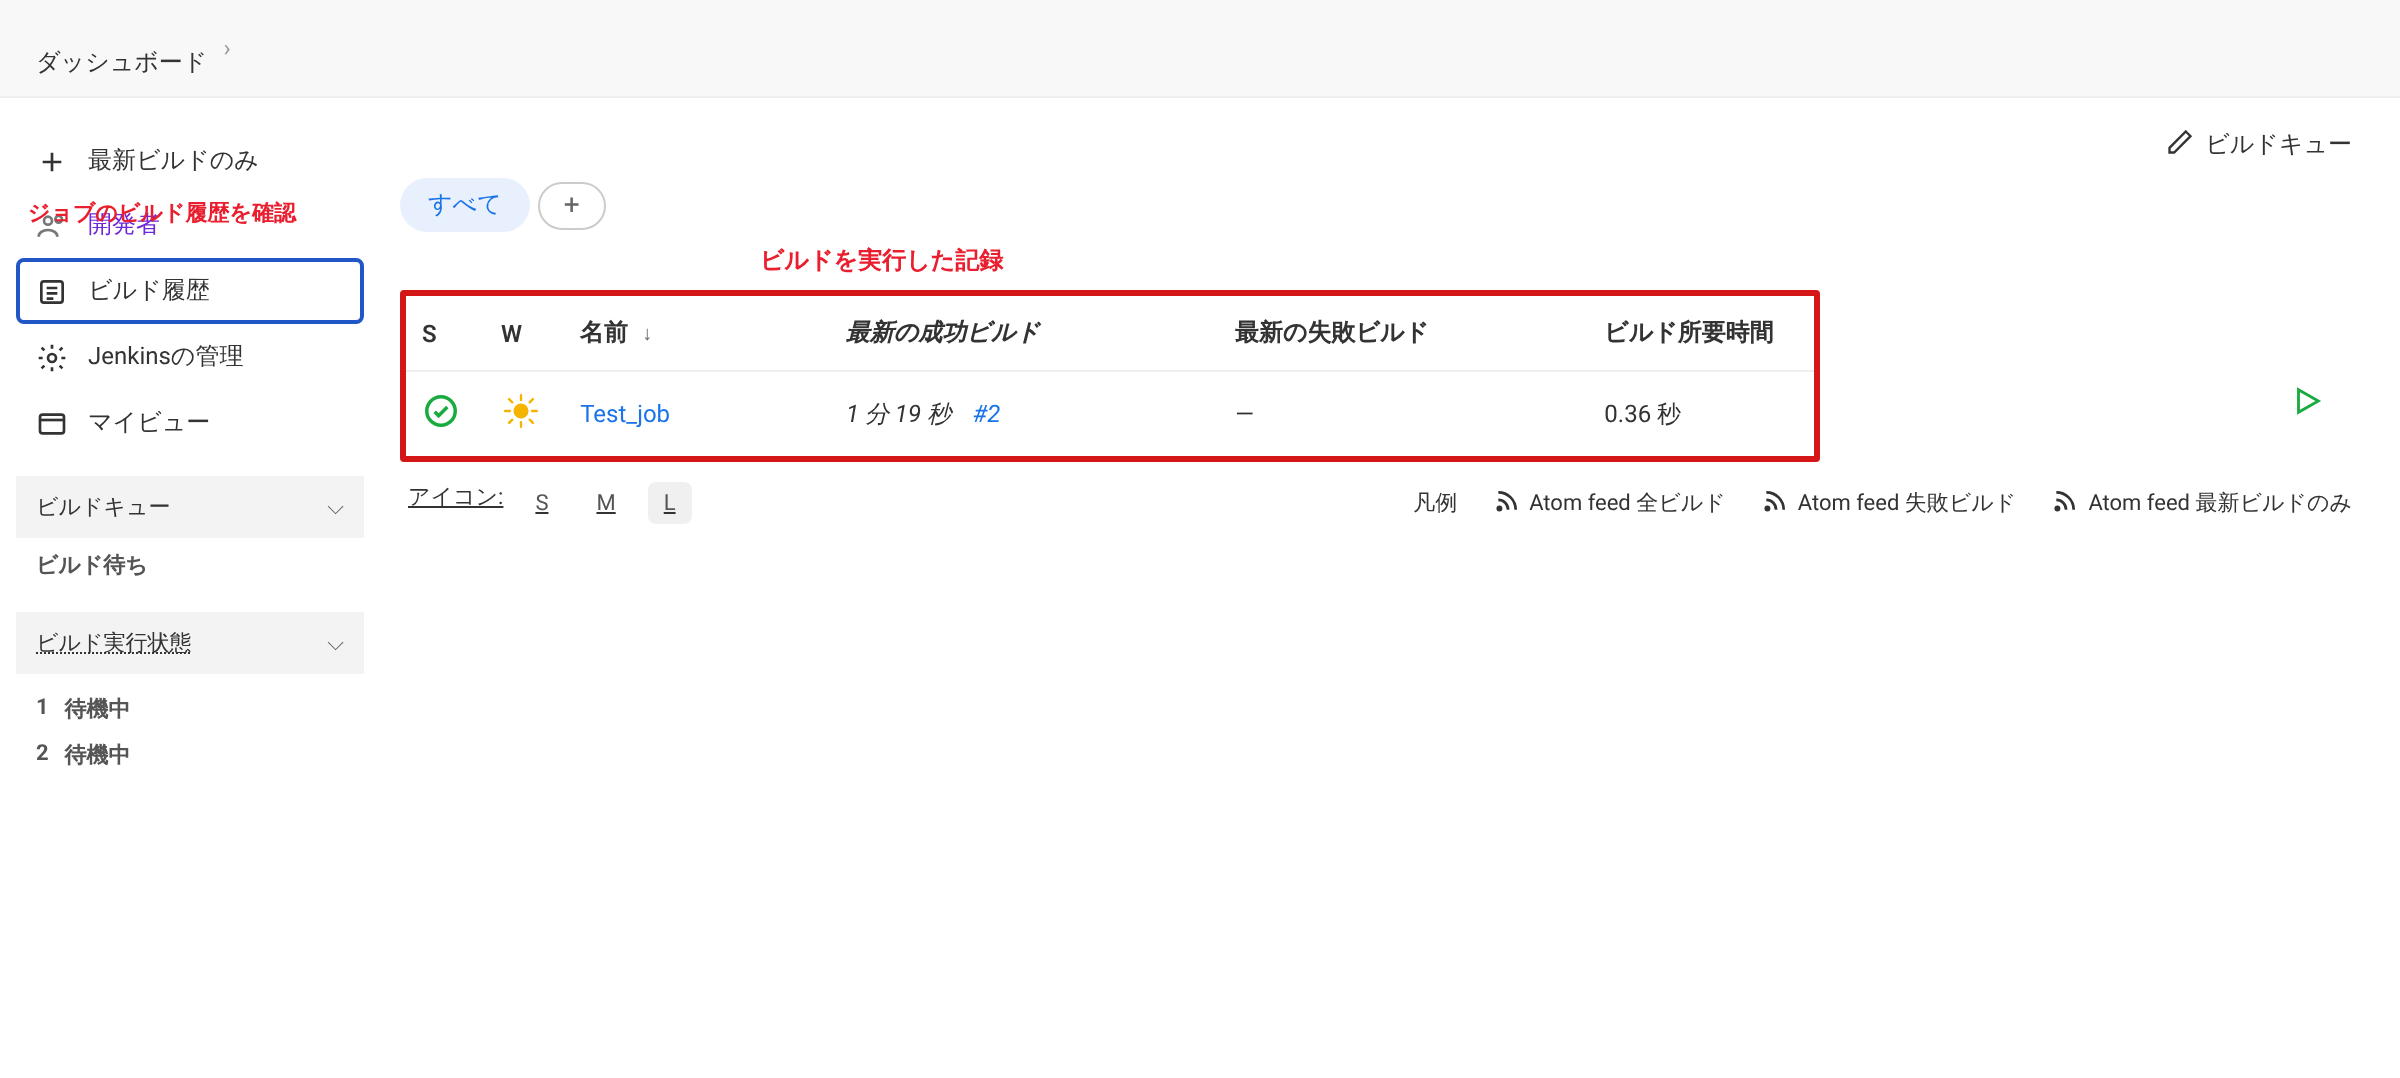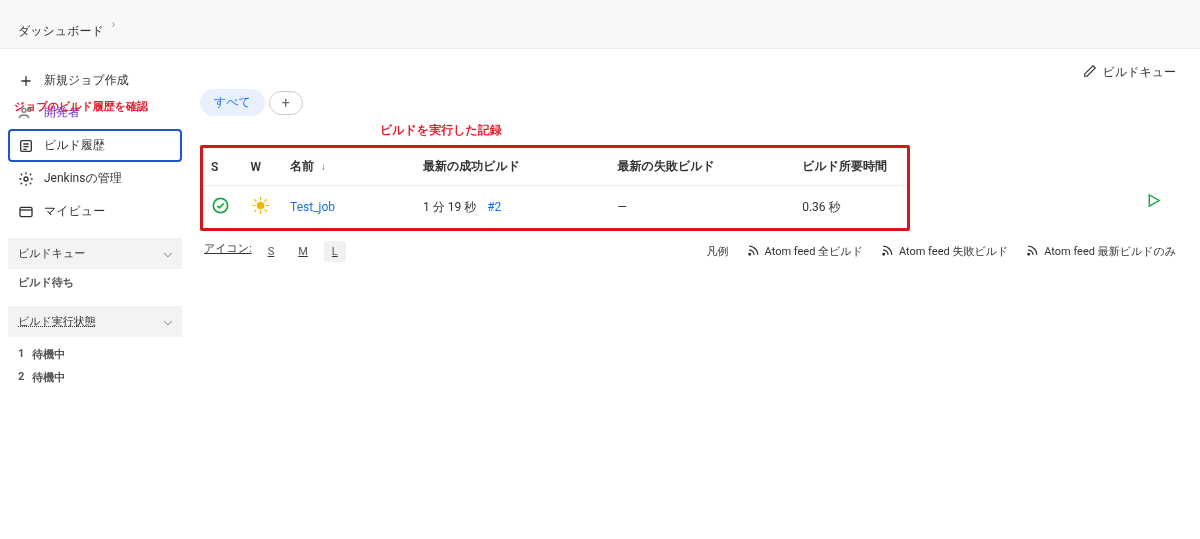--- a/index.html
+++ b/index.html
@@ -36,21 +36,21 @@
     .red-title { color: #e91e2e; font-size: 12px; font-weight: bold; margin: 6px 0 6px 180px; }
 
     .jobs-table-wrap { border: 3px solid #d41616; border-radius: 2px; background: #fff; position: relative; }
     .jobs-table { width: 100%; border-collapse: collapse; }
     .jobs-table th, .jobs-table td { padding: 10px 8px; text-align: left; font-size: 12px; }
     .jobs-table thead th { font-weight: 600; color: #333; border-bottom: 1px solid #eee; }
     .jobs-table td { border-top: 1px solid #f0f0f0; }
     .col-s { width: 40px; text-align: center; }
     .col-w { width: 40px; text-align: center; }
     .col-name { width: 140px; }
-    .col-success { width: 210px; }
+    .col-success { width: 210px; font-style: italic; }
     .col-fail { width: 200px; text-align: left; }
     .col-dur { width: 120px; }
 
     .link { color: #1a73e8; cursor: pointer; }
     .status-green svg { width: 19px; height: 19px; }
     .weather-sun svg { width: 19px; height: 19px; }
     .build-ref { color: #1a73e8; margin-left: 8px; cursor: pointer; }
     .play-outer-wrap { display:flex; align-items:center; }
     .play-btn svg { width: 17px; height: 17px; }
     
@@ -74,21 +74,21 @@
 </div>
 
 <div class="main-wrap">
   <aside class="sidebar">
     <div class="sidebar-item">
       <span class="icon">
         <svg viewBox="0 0 24 24" fill="none" stroke="#333" stroke-width="2">
             <path d="M12 5v14M5 12h14"></path>
           </svg>
       </span>
-      <span>新規ジョブ作成</span>
+      <span>最新ビルドのみ</span>
     </div>
 
     <div class="red-annotation red-overlap">ジョブのビルド履歴を確認</div>
     <div class="sidebar-item people-overlap">
       <span class="icon">
         <svg viewBox="0 0 24 24" fill="none" stroke="#777" stroke-width="2">
             <circle cx="9" cy="8" r="3"></circle>
             <path d="M2 20c0-3 3-5 7-5s7 2 7 5"></path>
             <circle cx="17" cy="7" r="2.5"></circle>
           </svg>

